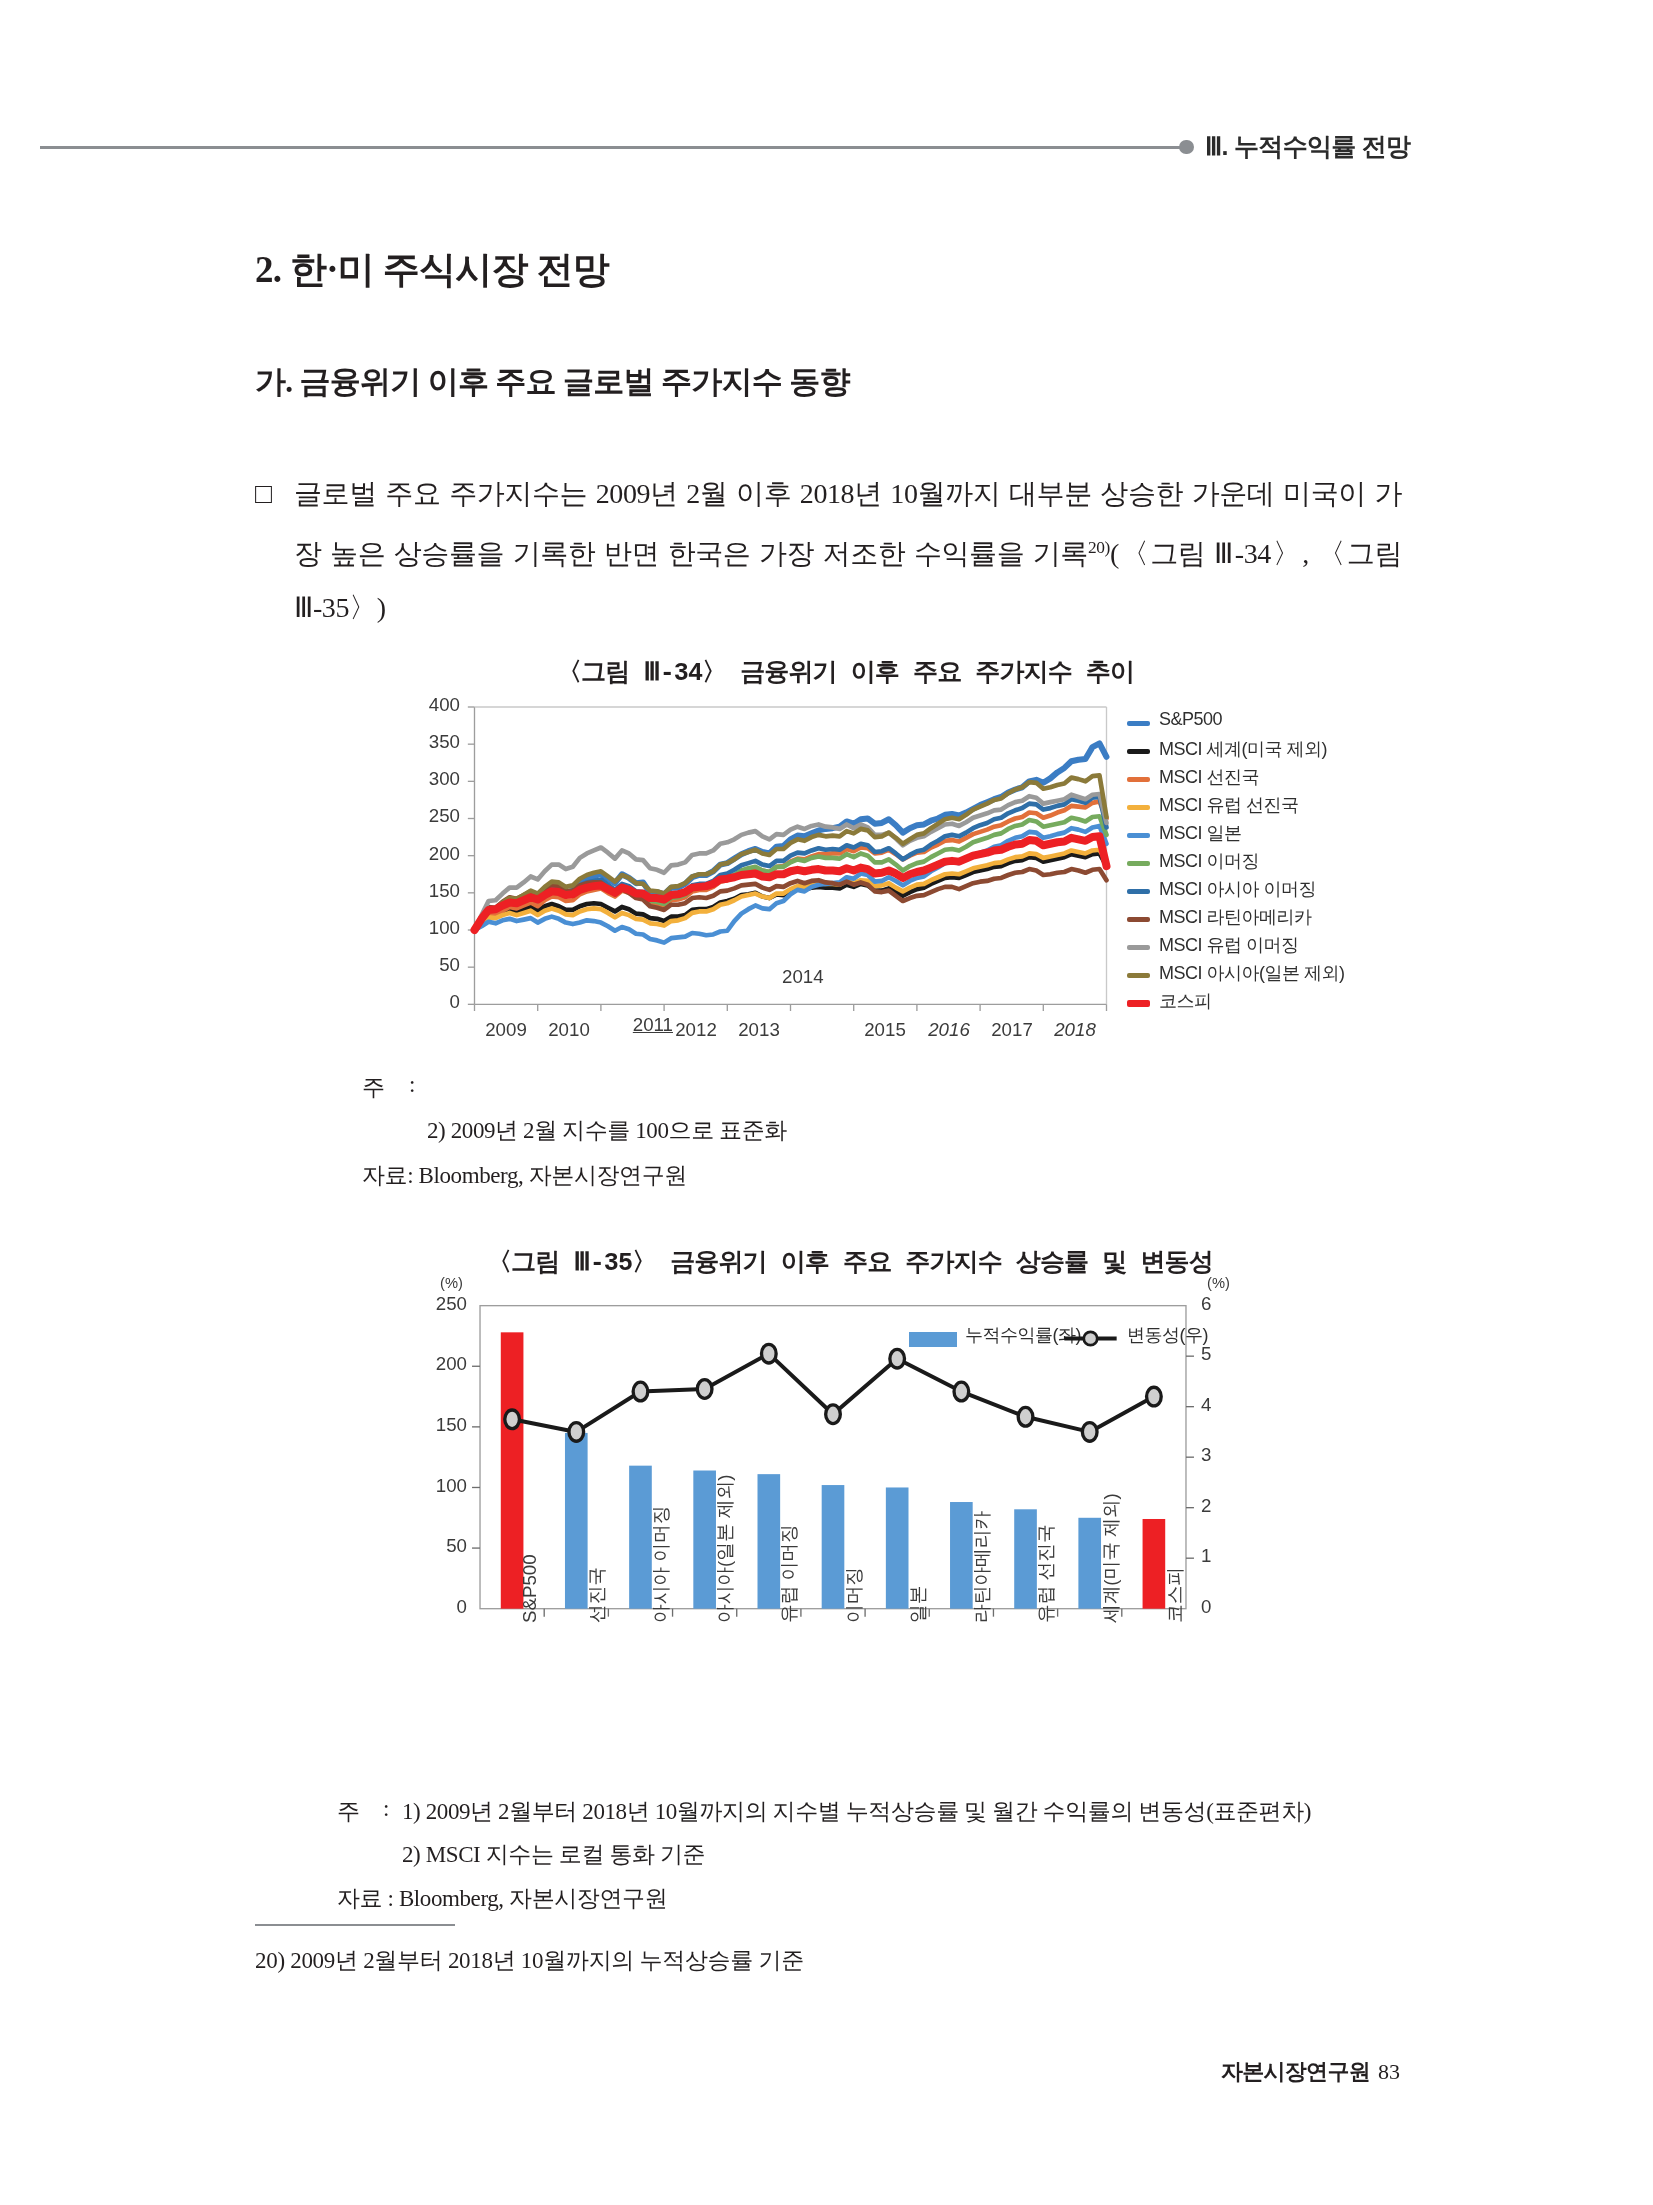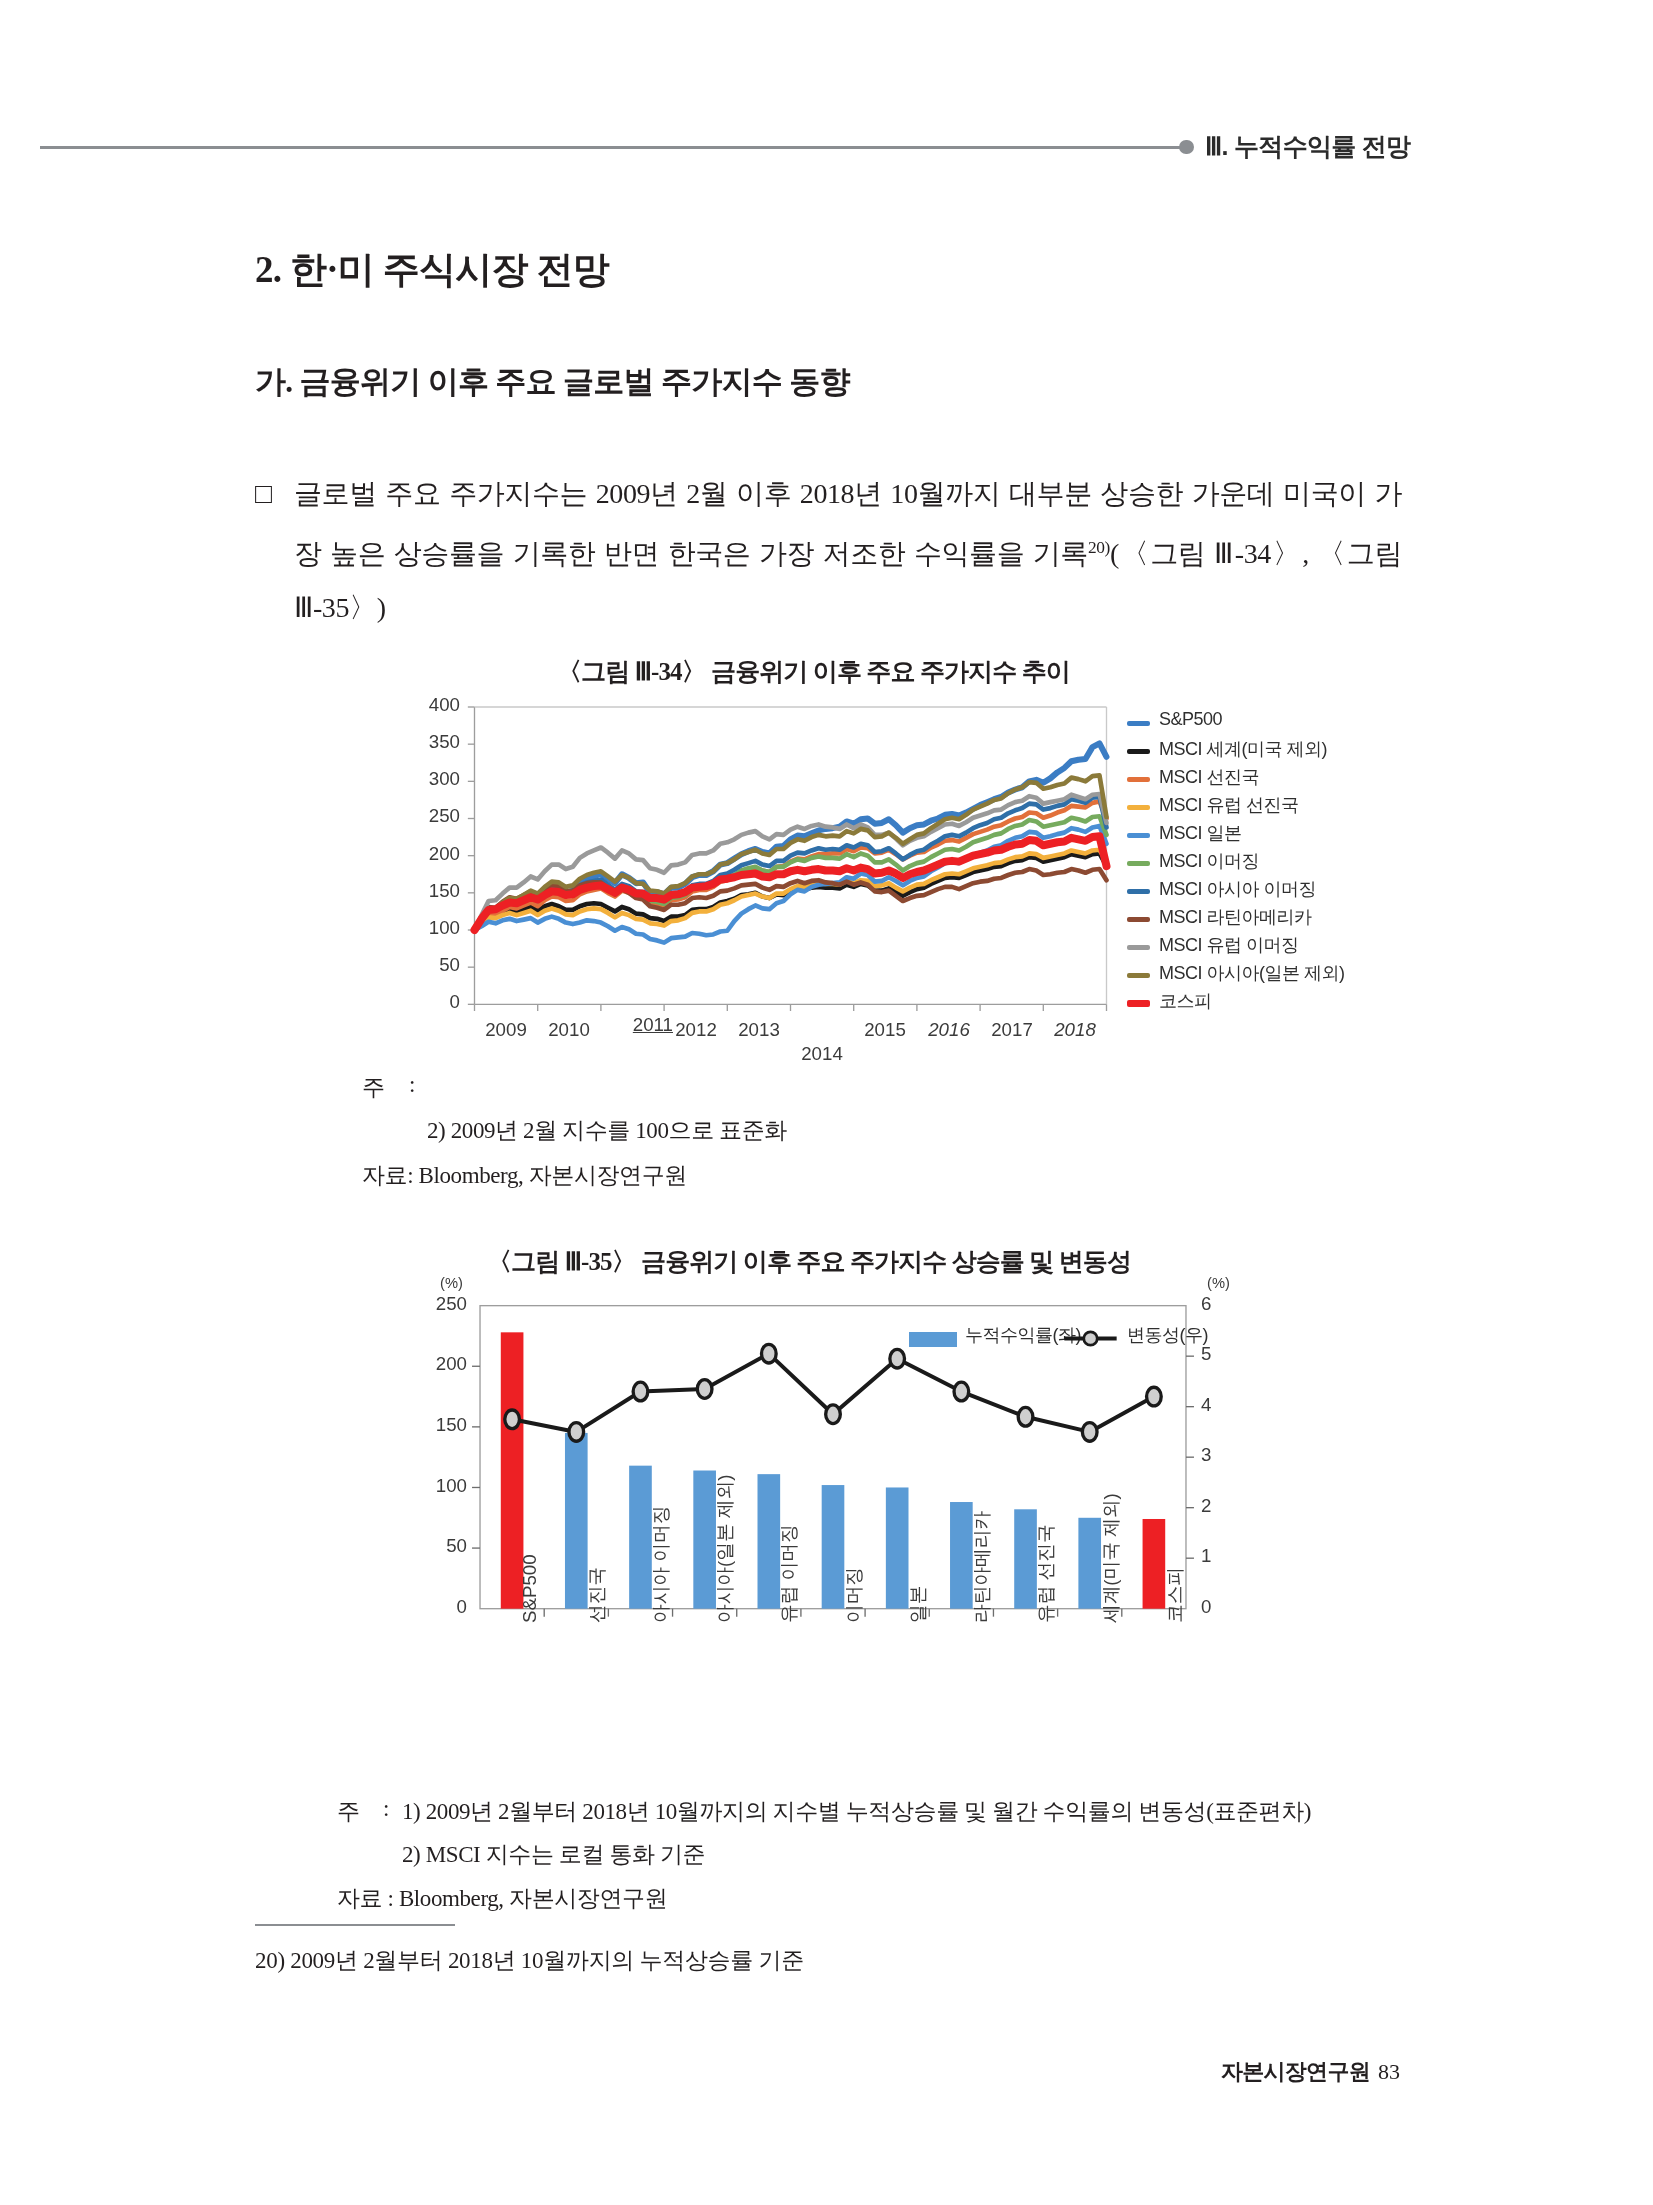--- a/index.html
+++ b/index.html
@@ -45,21 +45,21 @@
     font-size:28px; line-height:54px; letter-spacing:-0.4px;
     text-align:justify;
   }
   #para .bullet { position:absolute; left:0; top:0; }
   #para .ptext { display:block; padding-left:39px; }
   sup { font-size:0.62em; vertical-align:super; }
 
   
   .fig-title {
     position:absolute;
-    font-family:Liberation Serif, serif;
+    font-family:Liberation Mono, monospace;
     font-size:25px; font-weight:700; letter-spacing:-0.9px; color:#231f20;
     white-space:nowrap;
   }
   .note {
     position:absolute; font-size:23px; letter-spacing:-0.4px; white-space:nowrap;
   }
   .axlabel {
     position:absolute;
     font-family:"Liberation Sans", sans-serif;
     font-size:14.7px; color:#3b3b3b; white-space:nowrap;
@@ -201,21 +201,21 @@
       <div class="tick" style="left: 0px; width: 460px; text-align: right; top: 731px;">350</div>
       <div class="tick" style="left: 0px; width: 460px; text-align: right; top: 694px;">400</div>
     </div>
 
   <div id="f34-xlabels">
       <div class="tick" style="left: 466px; width: 80px; text-align: center; top: 1019px;">2009</div>
       <div class="tick" style="left: 529px; width: 80px; text-align: center; top: 1019px;">2010</div>
       <div class="tick" style="left: 593px; width: 80px; text-align: right; top: 1014px; text-decoration: underline;">2011</div>
       <div class="tick" style="left: 656px; width: 80px; text-align: center; top: 1019px;">2012</div>
       <div class="tick" style="left: 719px; width: 80px; text-align: center; top: 1019px;">2013</div>
-      <div class="tick" style="left: 782px; width: 80px; text-align: center; top: 1043px;">2014</div>
+      <div class="tick" style="left: 782px; width: 80px; text-align: left; top: 966px;">2014</div>
       <div class="tick" style="left: 845px; width: 80px; text-align: center; top: 1019px;">2015</div>
       <div class="tick" style="left: 909px; width: 80px; text-align: center; top: 1019px; font-style: italic;">2016</div>
       <div class="tick" style="left: 972px; width: 80px; text-align: center; top: 1019px;">2017</div>
       <div class="tick" style="left: 1035px; width: 80px; text-align: center; top: 1019px; font-style: italic;">2018</div>
     </div>
 
   <div class="legend34" id="f34-legend">
       <div class="row">
         <div class="swatch" style="background: rgb(59, 125, 196);"></div>
         <div class="lbl">S&amp;P500</div>

